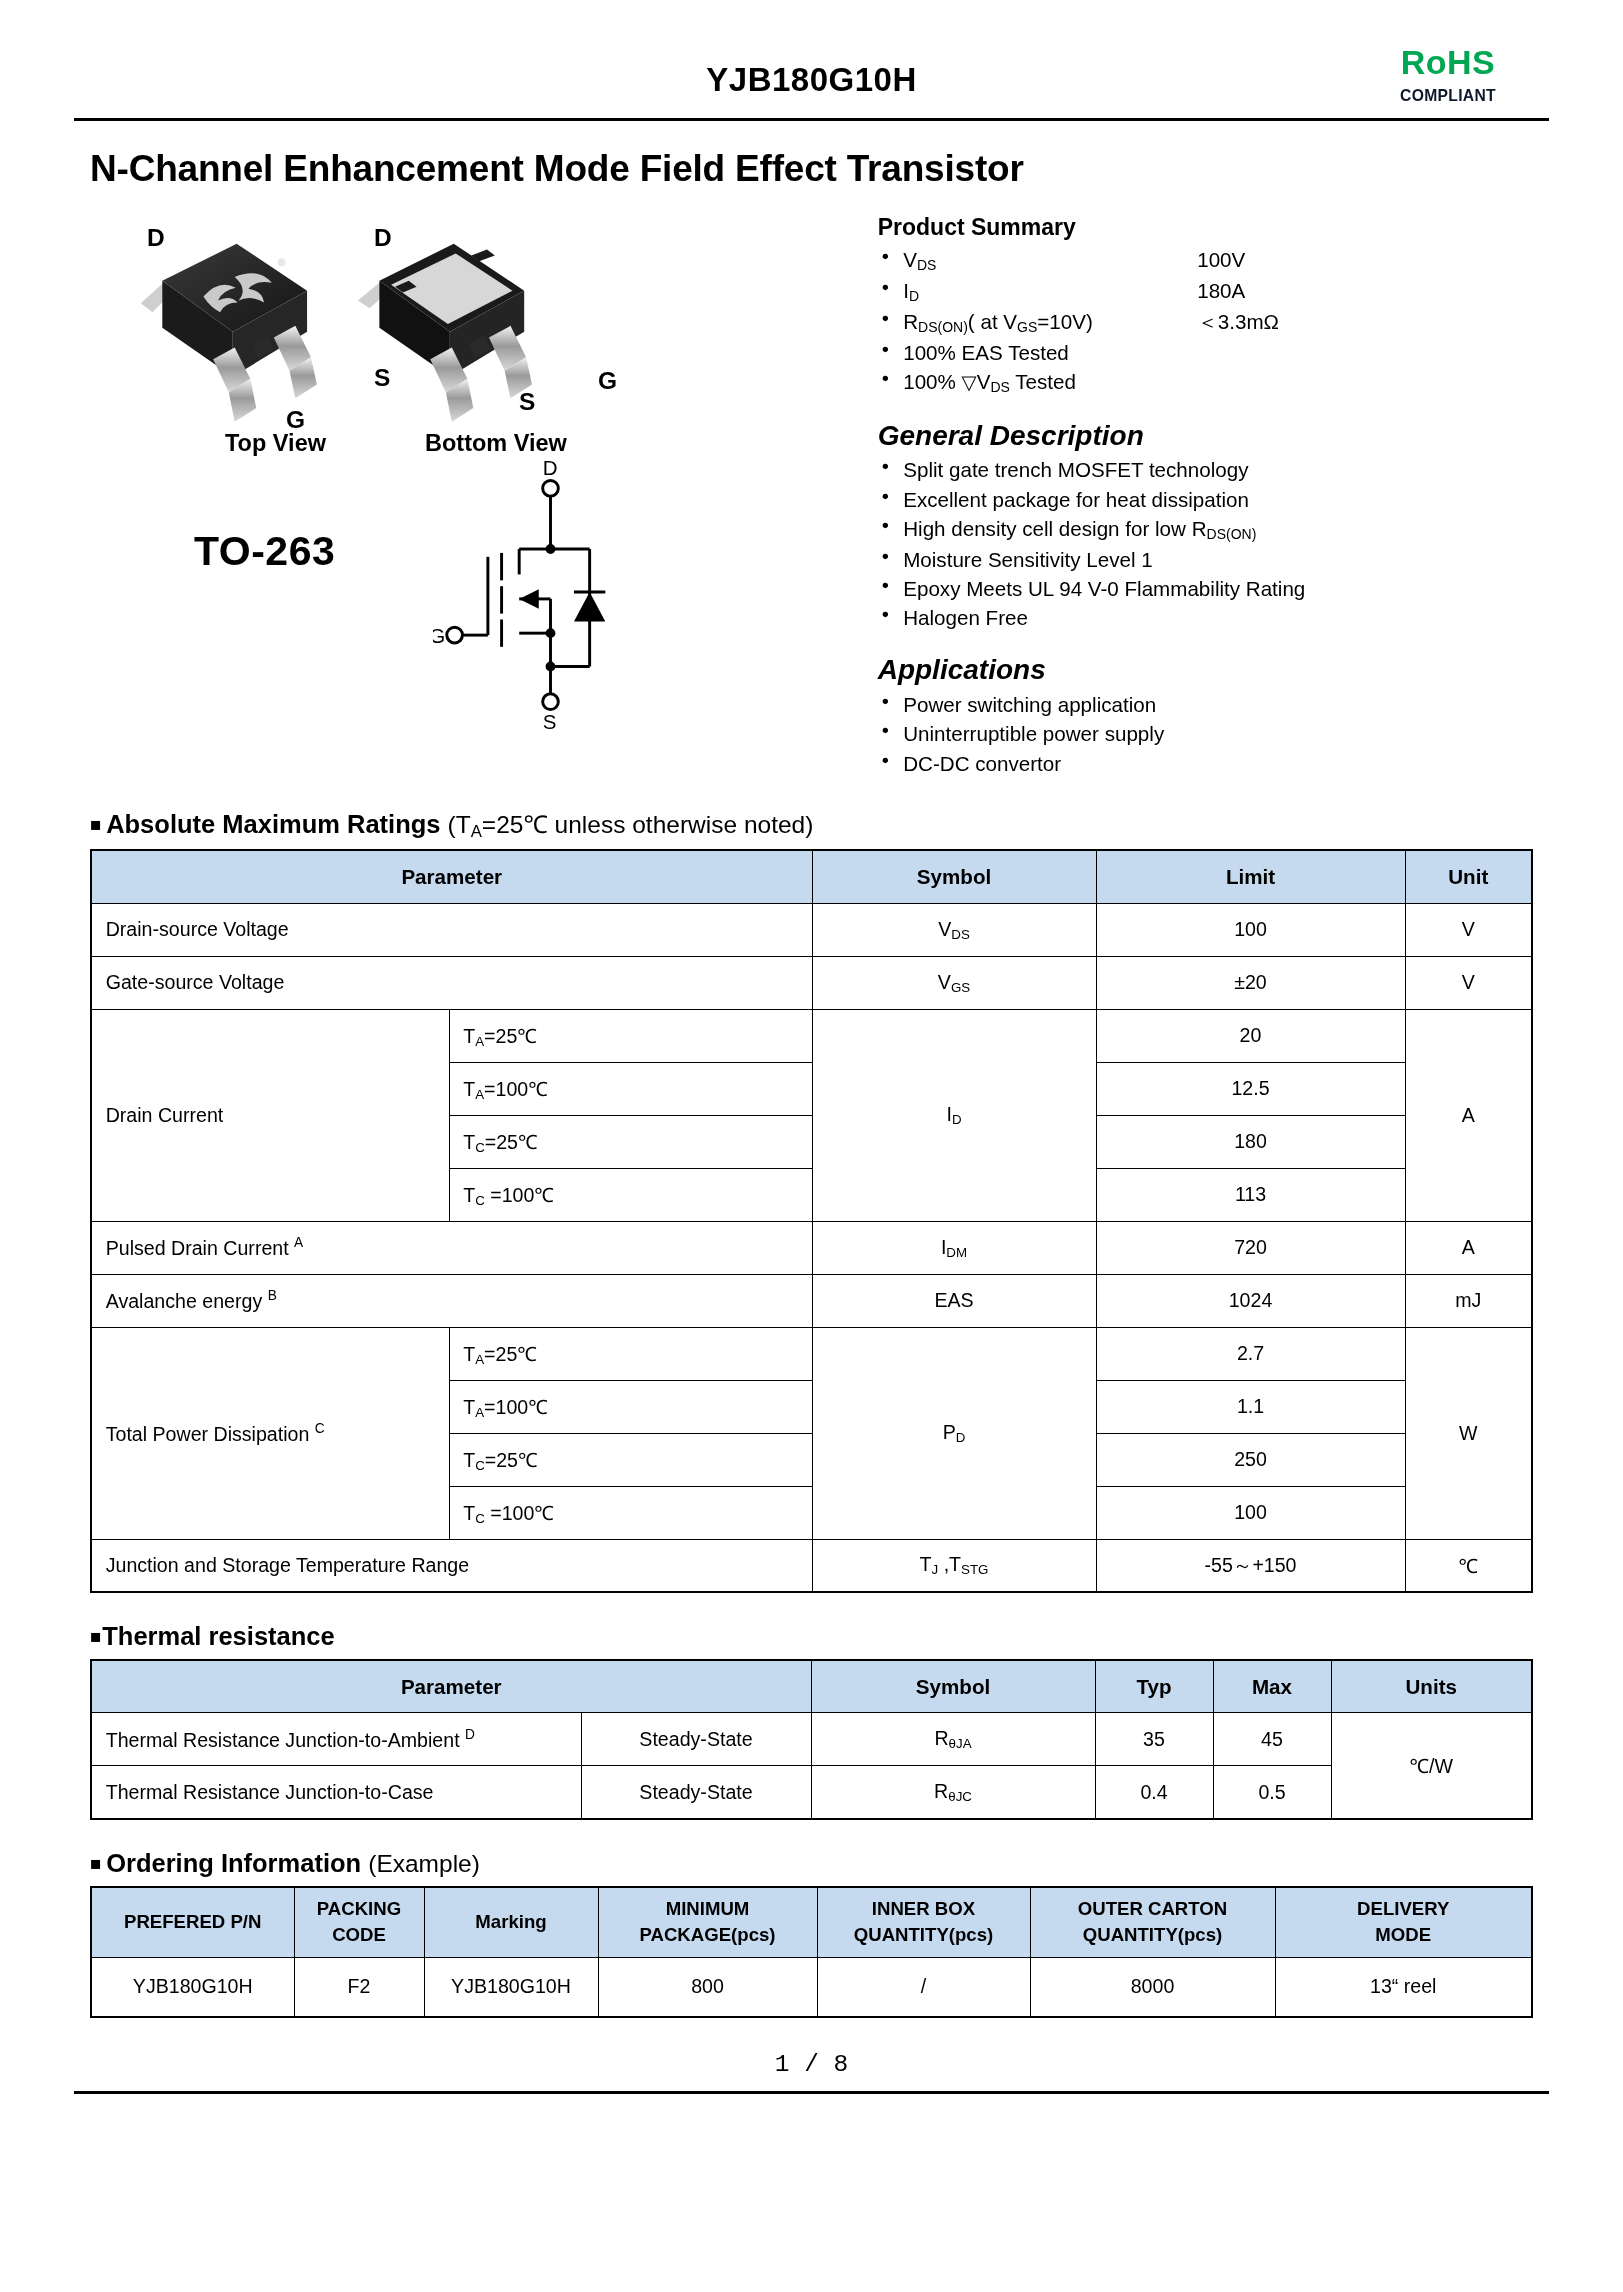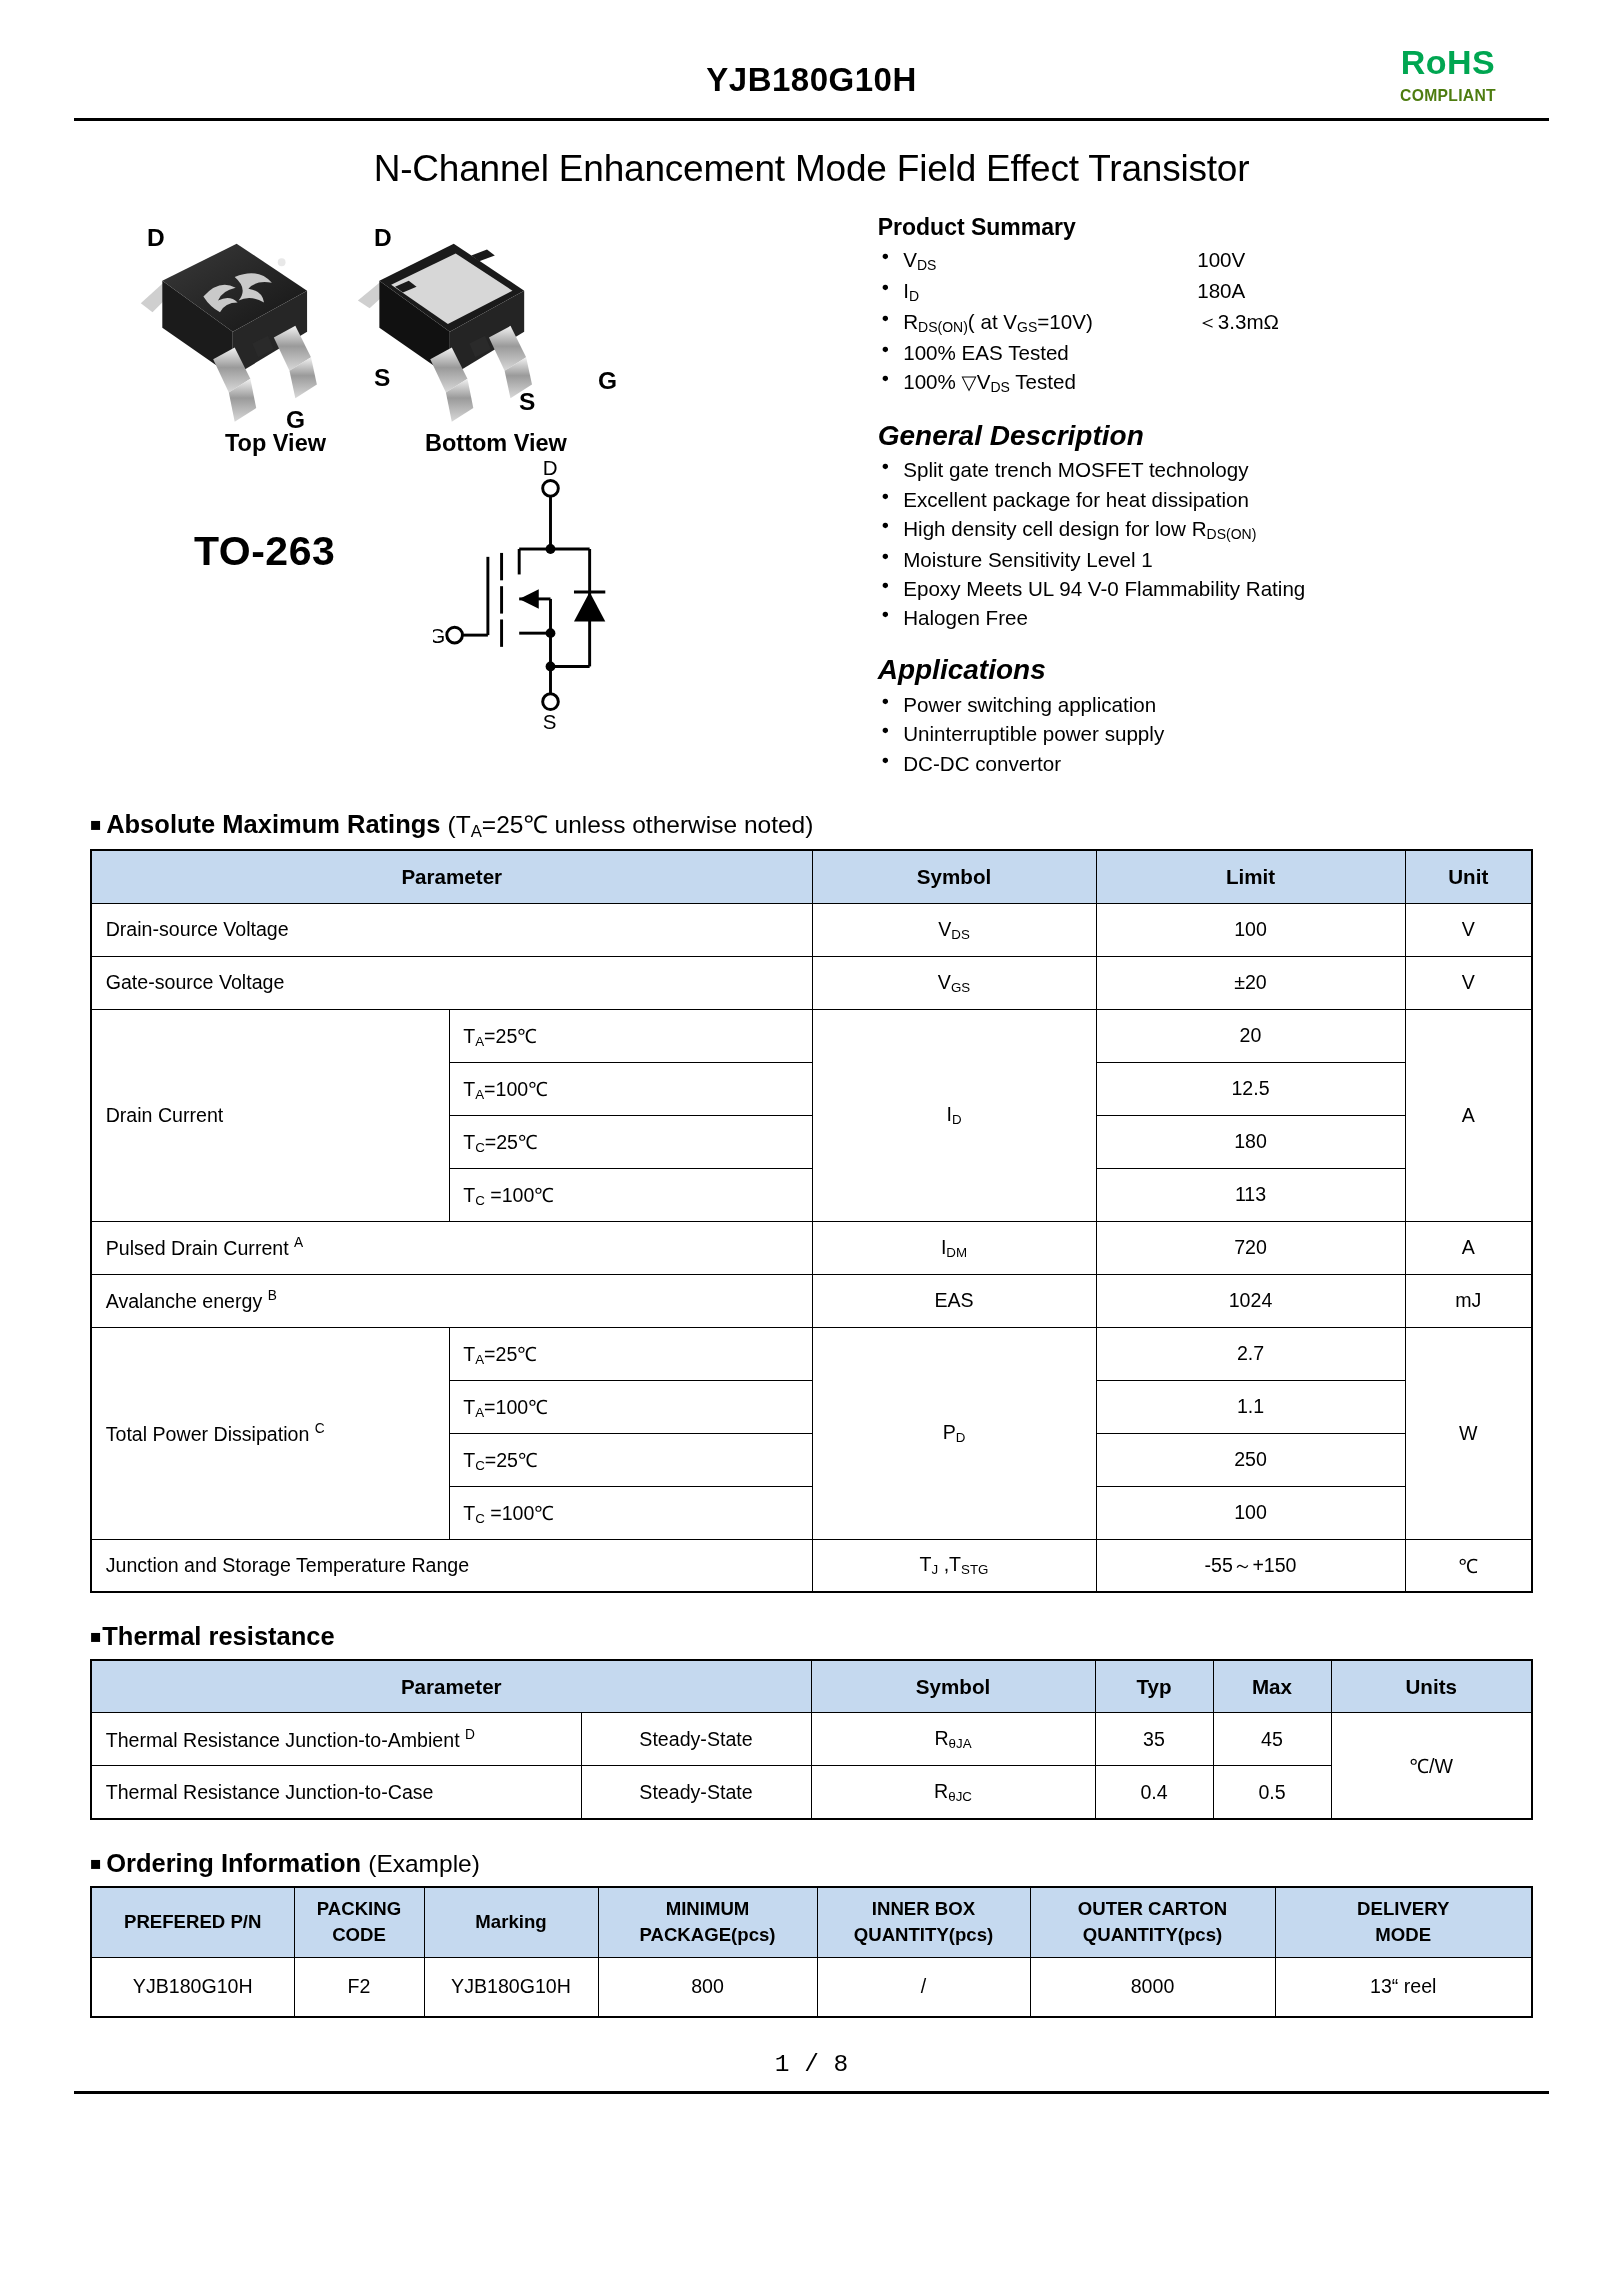--- a/index.html
+++ b/index.html
@@ -7,21 +7,21 @@
   .page{position:relative;width:1623px;height:2287px;box-sizing:border-box;padding:8px 90px;}
 
   
   .hdr{position:relative;height:110px;}
   .hdr-title{position:absolute;left:0;right:0;top:53px;text-align:center;font-size:33px;font-weight:bold;letter-spacing:0.5px;}
   .rohs{position:absolute;right:37px;top:37px;text-align:center;line-height:1;}
   .rohs .big{font-size:34px;font-weight:bold;letter-spacing:0.5px;}
   .rohs .small{font-size:15.7px;font-weight:bold;margin-top:8.8px;letter-spacing:0.3px;}
   .rule-top{border-bottom:3.9px solid #000;margin:0 -15.7px;}
 
-  .doc-title{text-align:center;font-size:37px;font-weight:normal;margin:27.4px 0 0;letter-spacing:-0.2px;}
+  .doc-title{font-size:37px;font-weight:bold;margin:27.4px 0 0;letter-spacing:-0.2px;}
 
   
   .upper{display:flex;margin-top:21.6px;}
   .col-left{width:774px;position:relative;height:519px;}
   .col-right{flex:1;padding-left:13.7px;padding-top:2px;}
 
   .sec-h{font-size:23px;font-weight:bold;margin:0 0 3.9px;}
   .sec-h2{font-size:28px;font-weight:bold;margin:21.6px 0 3.9px;font-style:italic;}
   ul.bul{list-style:none;margin:0;padding:0;}
   ul.bul li{font-size:20.6px;line-height:1.42;position:relative;padding-left:25.5px;}
@@ -67,21 +67,21 @@
 </style>
 </head>
 <body>
 
 <div class="page">
 
   <div class="hdr">
     <div class="hdr-title">YJB180G10H</div>
     <div class="rohs">
       <div class="big" style="color:#00a651">RoHS</div>
-      <div class="small" style="color:#4d7c0f">COMPLIANT</div>
+      <div class="small" style="color:#0f172a">COMPLIANT</div>
     </div>
   </div>
   <div class="rule-top"></div>
 
   <div class="doc-title">N-Channel Enhancement Mode Field Effect Transistor</div>
 
   <div class="upper">
 
     <div class="col-left">
       <div class="pkgwrap">

